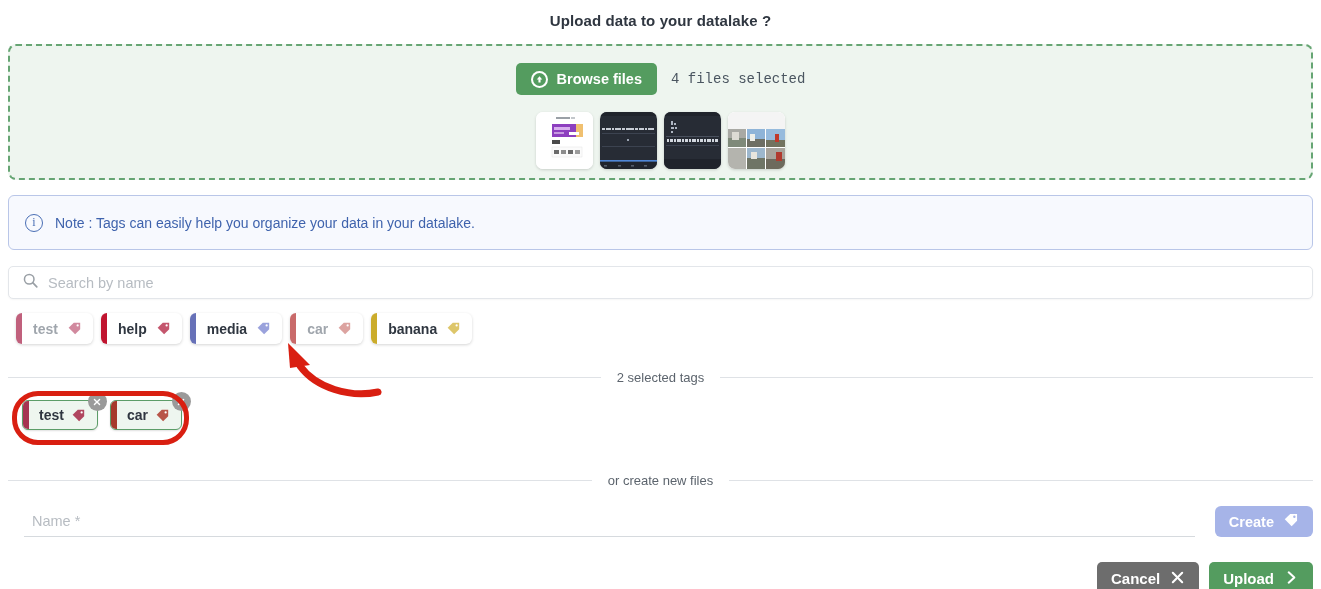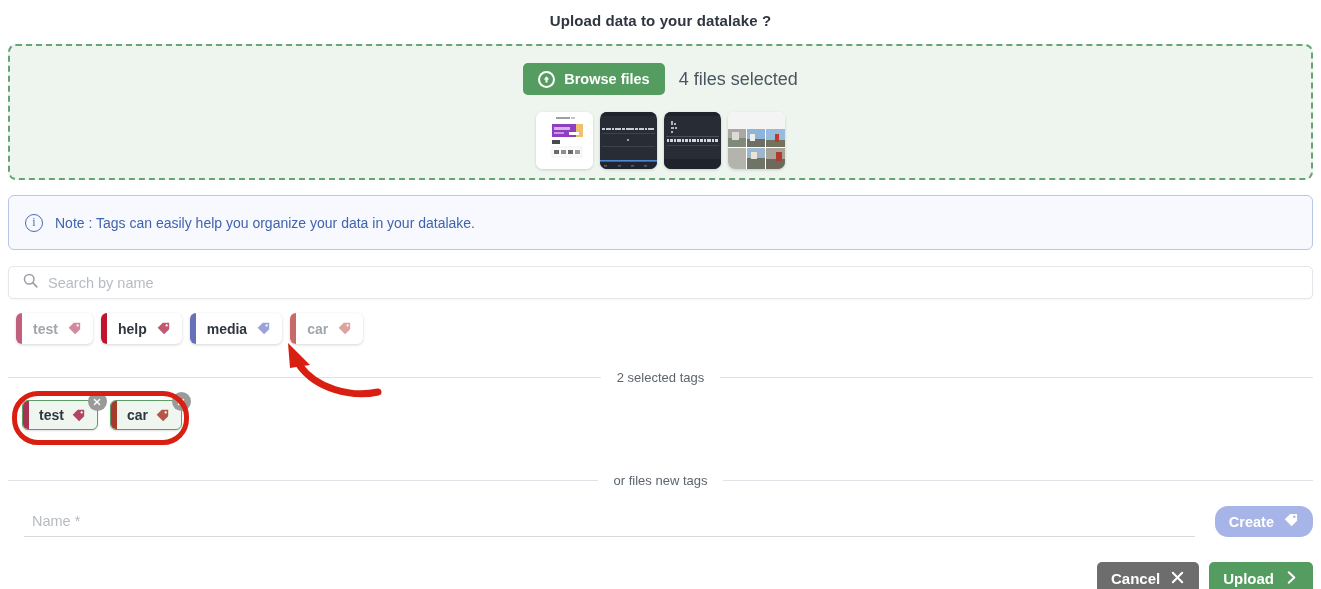--- a/index.html
+++ b/index.html
@@ -63,22 +63,23 @@
     cursor: pointer;
   }
   .upload-circle {
     width: 17px; height: 17px;
     border-radius: 50%;
     background: #ffffff;
     display: flex; align-items: center; justify-content: center;
     flex: none;
   }
   .files-count {
-    font-size: 18px;
+    font-size: 14px;
     color: #4a5560;
+    font-family: Liberation Mono, monospace;
   }
   .thumbs {
     display: flex;
     gap: 7px;
     margin-top: 17px;
   }
   .thumb {
     width: 57px;
     height: 57px;
     border-radius: 7px;
@@ -243,21 +244,21 @@
     padding: 0 4px 7px 8px;
     color: #43494f;
     background: transparent;
     margin-left: 16px;
   }
   .name-field::placeholder { color: #b7bcc2; }
   .create-btn {
     background: #a6b4e8;
     color: #ffffff;
     border: none;
-    border-radius: 13px;
+    border-radius: 6px;
     height: 31px;
     padding: 0 14px;
     font-size: 14.5px;
     font-weight: bold;
     font-family: "Liberation Sans", sans-serif;
     display: flex; align-items: center; gap: 9px;
     cursor: pointer;
     flex: none;
   }
 
@@ -477,20 +478,30 @@
       <span class="chip-bar" style="background:#c96a6a"></span>
       <span class="chip-label">car</span>
       <span class="chip-tagicon">
         <svg viewBox="0 0 20 20" width="15" height="15" aria-hidden="true">
           <path d="M2.2 9.1 L9 2.4 L17.6 2.4 L17.6 10.9 L10.8 17.7 Z" fill="#dca3a0"></path>
           <circle cx="14.2" cy="5.9" r="1.5" fill="#ffffff"></circle>
         </svg>
       </span>
     </div>
 
+    <div class="chip">
+      <span class="chip-bar" style="background:#cbac2b"></span>
+      <span class="chip-label">banana</span>
+      <span class="chip-tagicon">
+        <svg viewBox="0 0 20 20" width="15" height="15" aria-hidden="true">
+          <path d="M2.2 9.1 L9 2.4 L17.6 2.4 L17.6 10.9 L10.8 17.7 Z" fill="#ddc66a"></path>
+          <circle cx="14.2" cy="5.9" r="1.5" fill="#ffffff"></circle>
+        </svg>
+      </span>
+    </div>
   </div>
 
   <div class="divider">
     <span class="line"></span>
     <span class="dtext">2 selected tags</span>
     <span class="line"></span>
   </div>
 
   <div class="selected-area">
     <div class="selected-row">
@@ -529,21 +540,21 @@
             <line x1="10.6" y1="3.4" x2="3.4" y2="10.6" stroke="#ffffff" stroke-width="1.9" stroke-linecap="round"></line>
           </svg>
         </button>
       </div>
     </div>
     <div class="annot-box"></div>
   </div>
 
   <div class="divider">
     <span class="line"></span>
-    <span class="dtext">or files new tags</span>
+    <span class="dtext">or create new files</span>
     <span class="line"></span>
   </div>
 
   <div class="create-row">
     <input class="name-field" type="text" placeholder="Name *" style="">
     <button class="create-btn">
       <span>Create</span>
       <span>
         <svg viewBox="0 0 20 20" width="16" height="16" aria-hidden="true">
           <path d="M2.2 9.1 L9 2.4 L17.6 2.4 L17.6 10.9 L10.8 17.7 Z" fill="#ffffff"></path>

